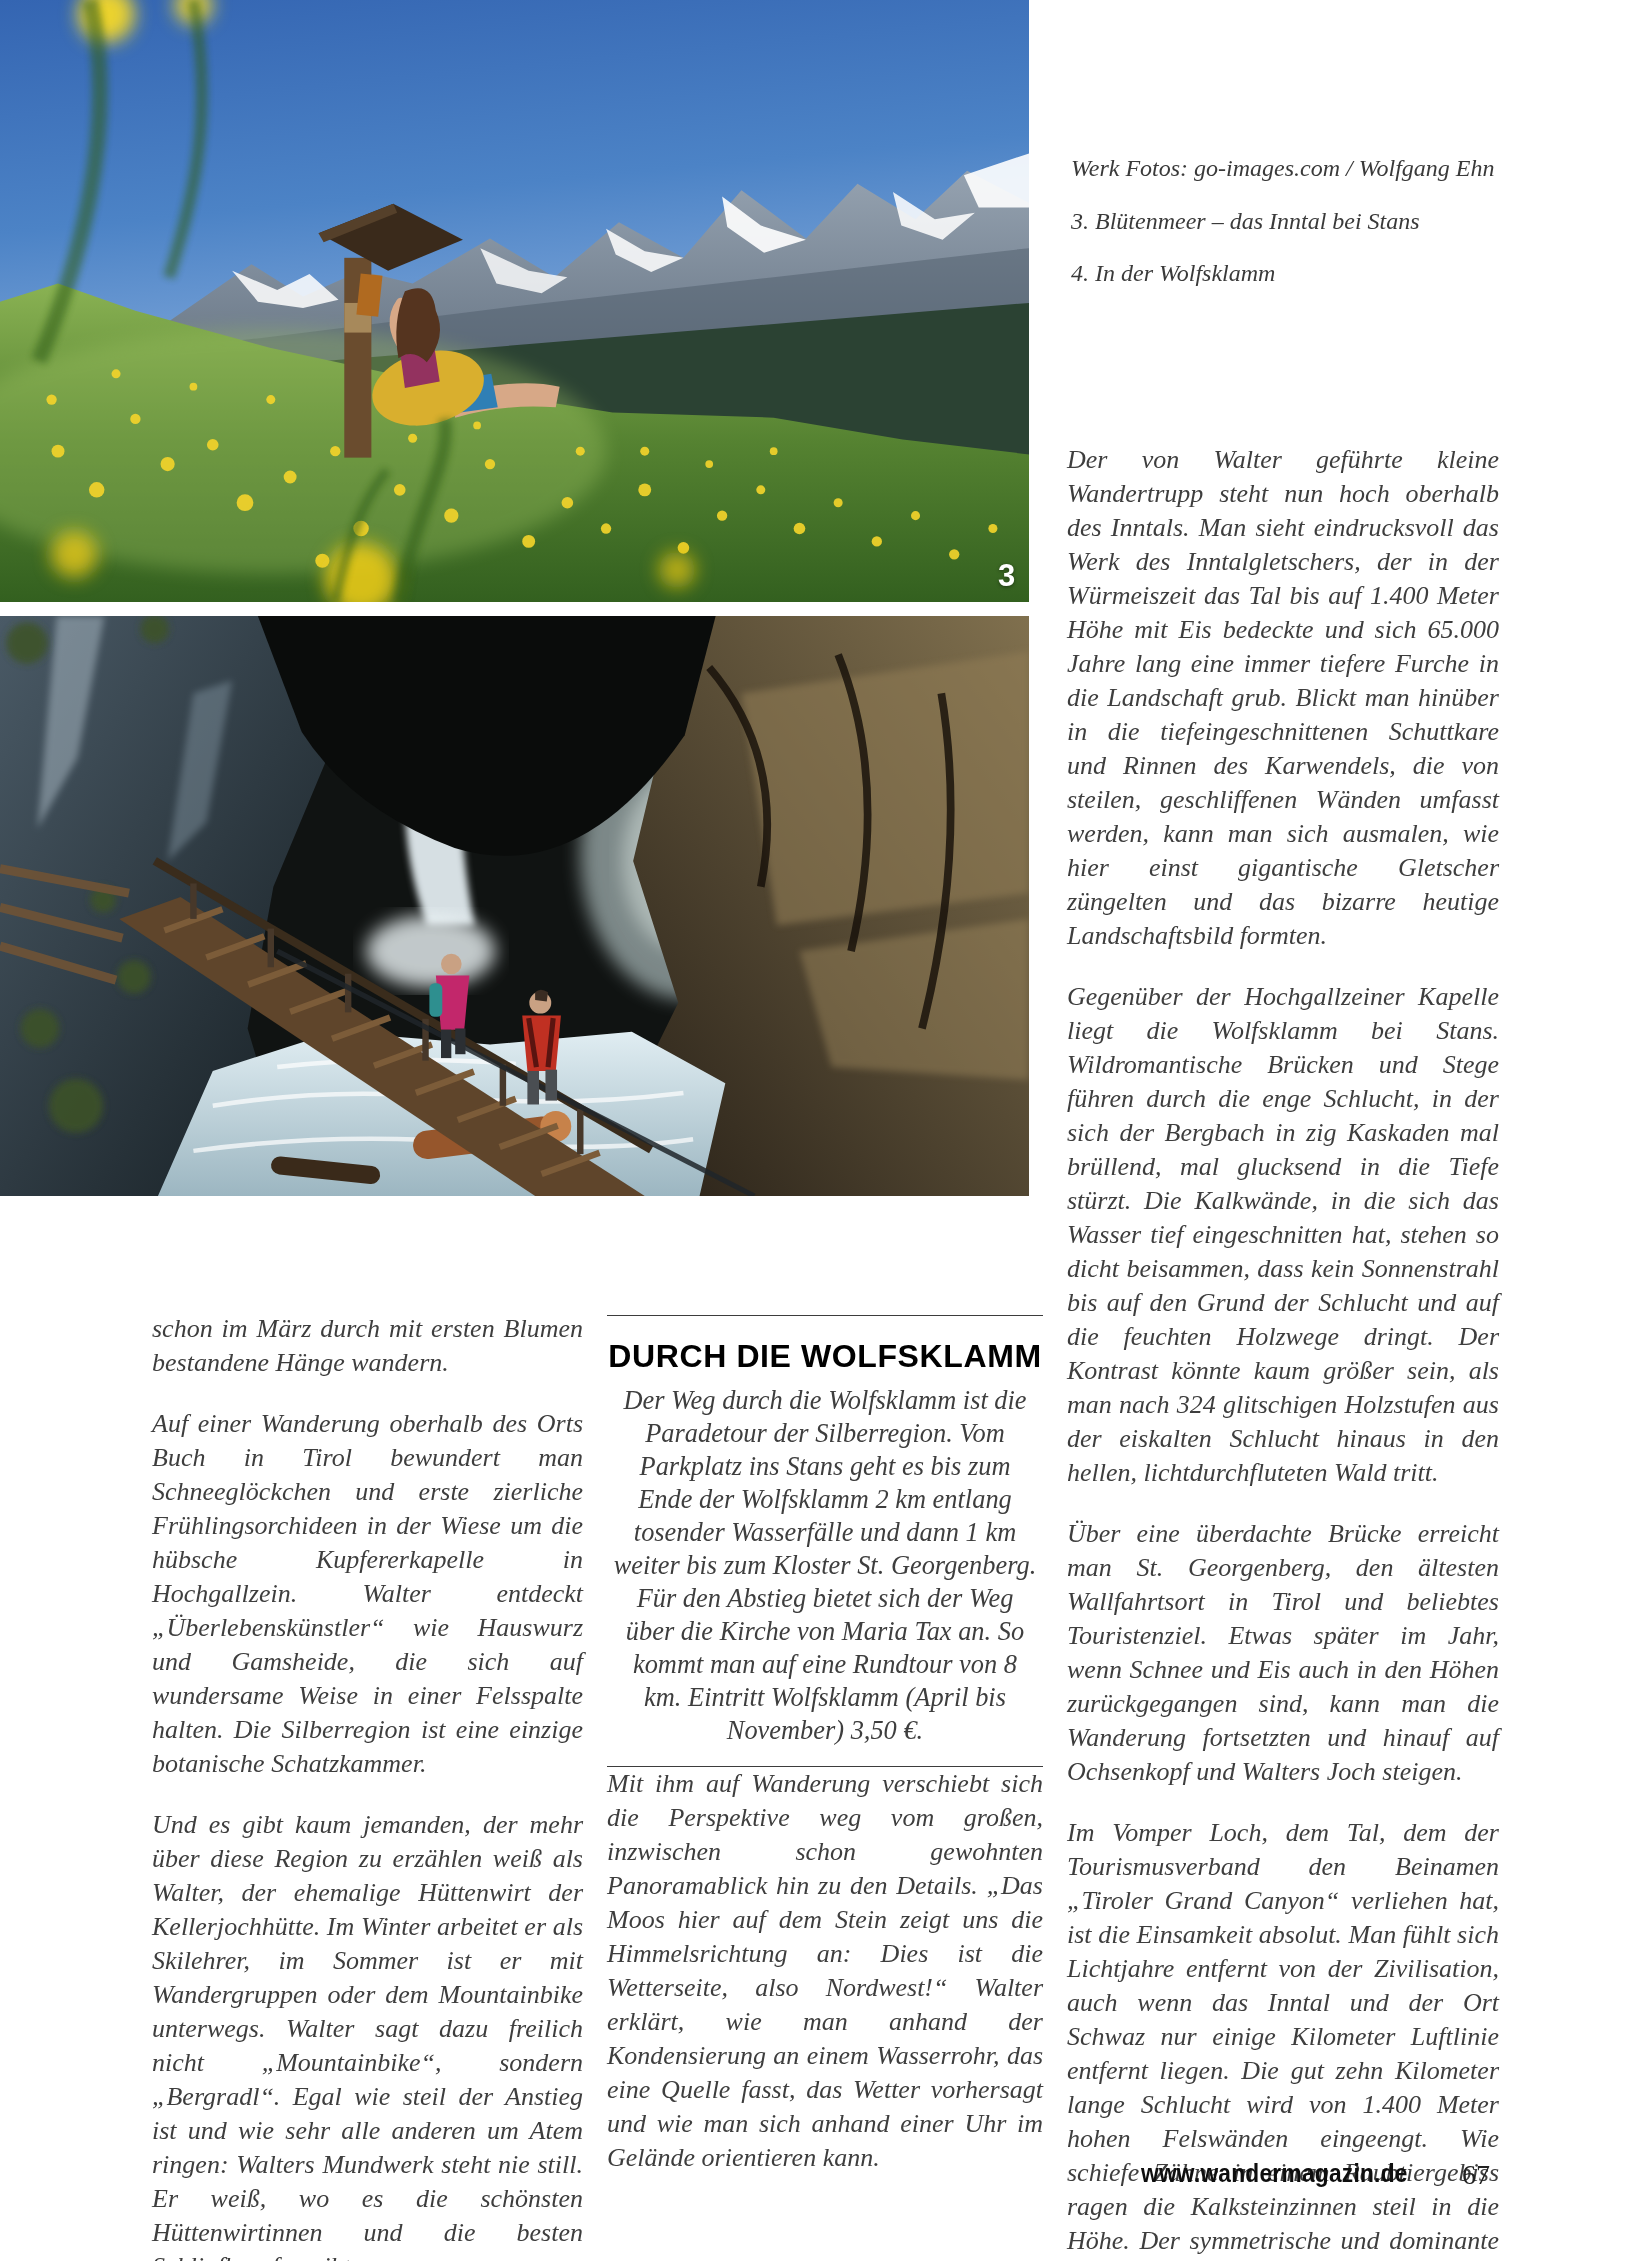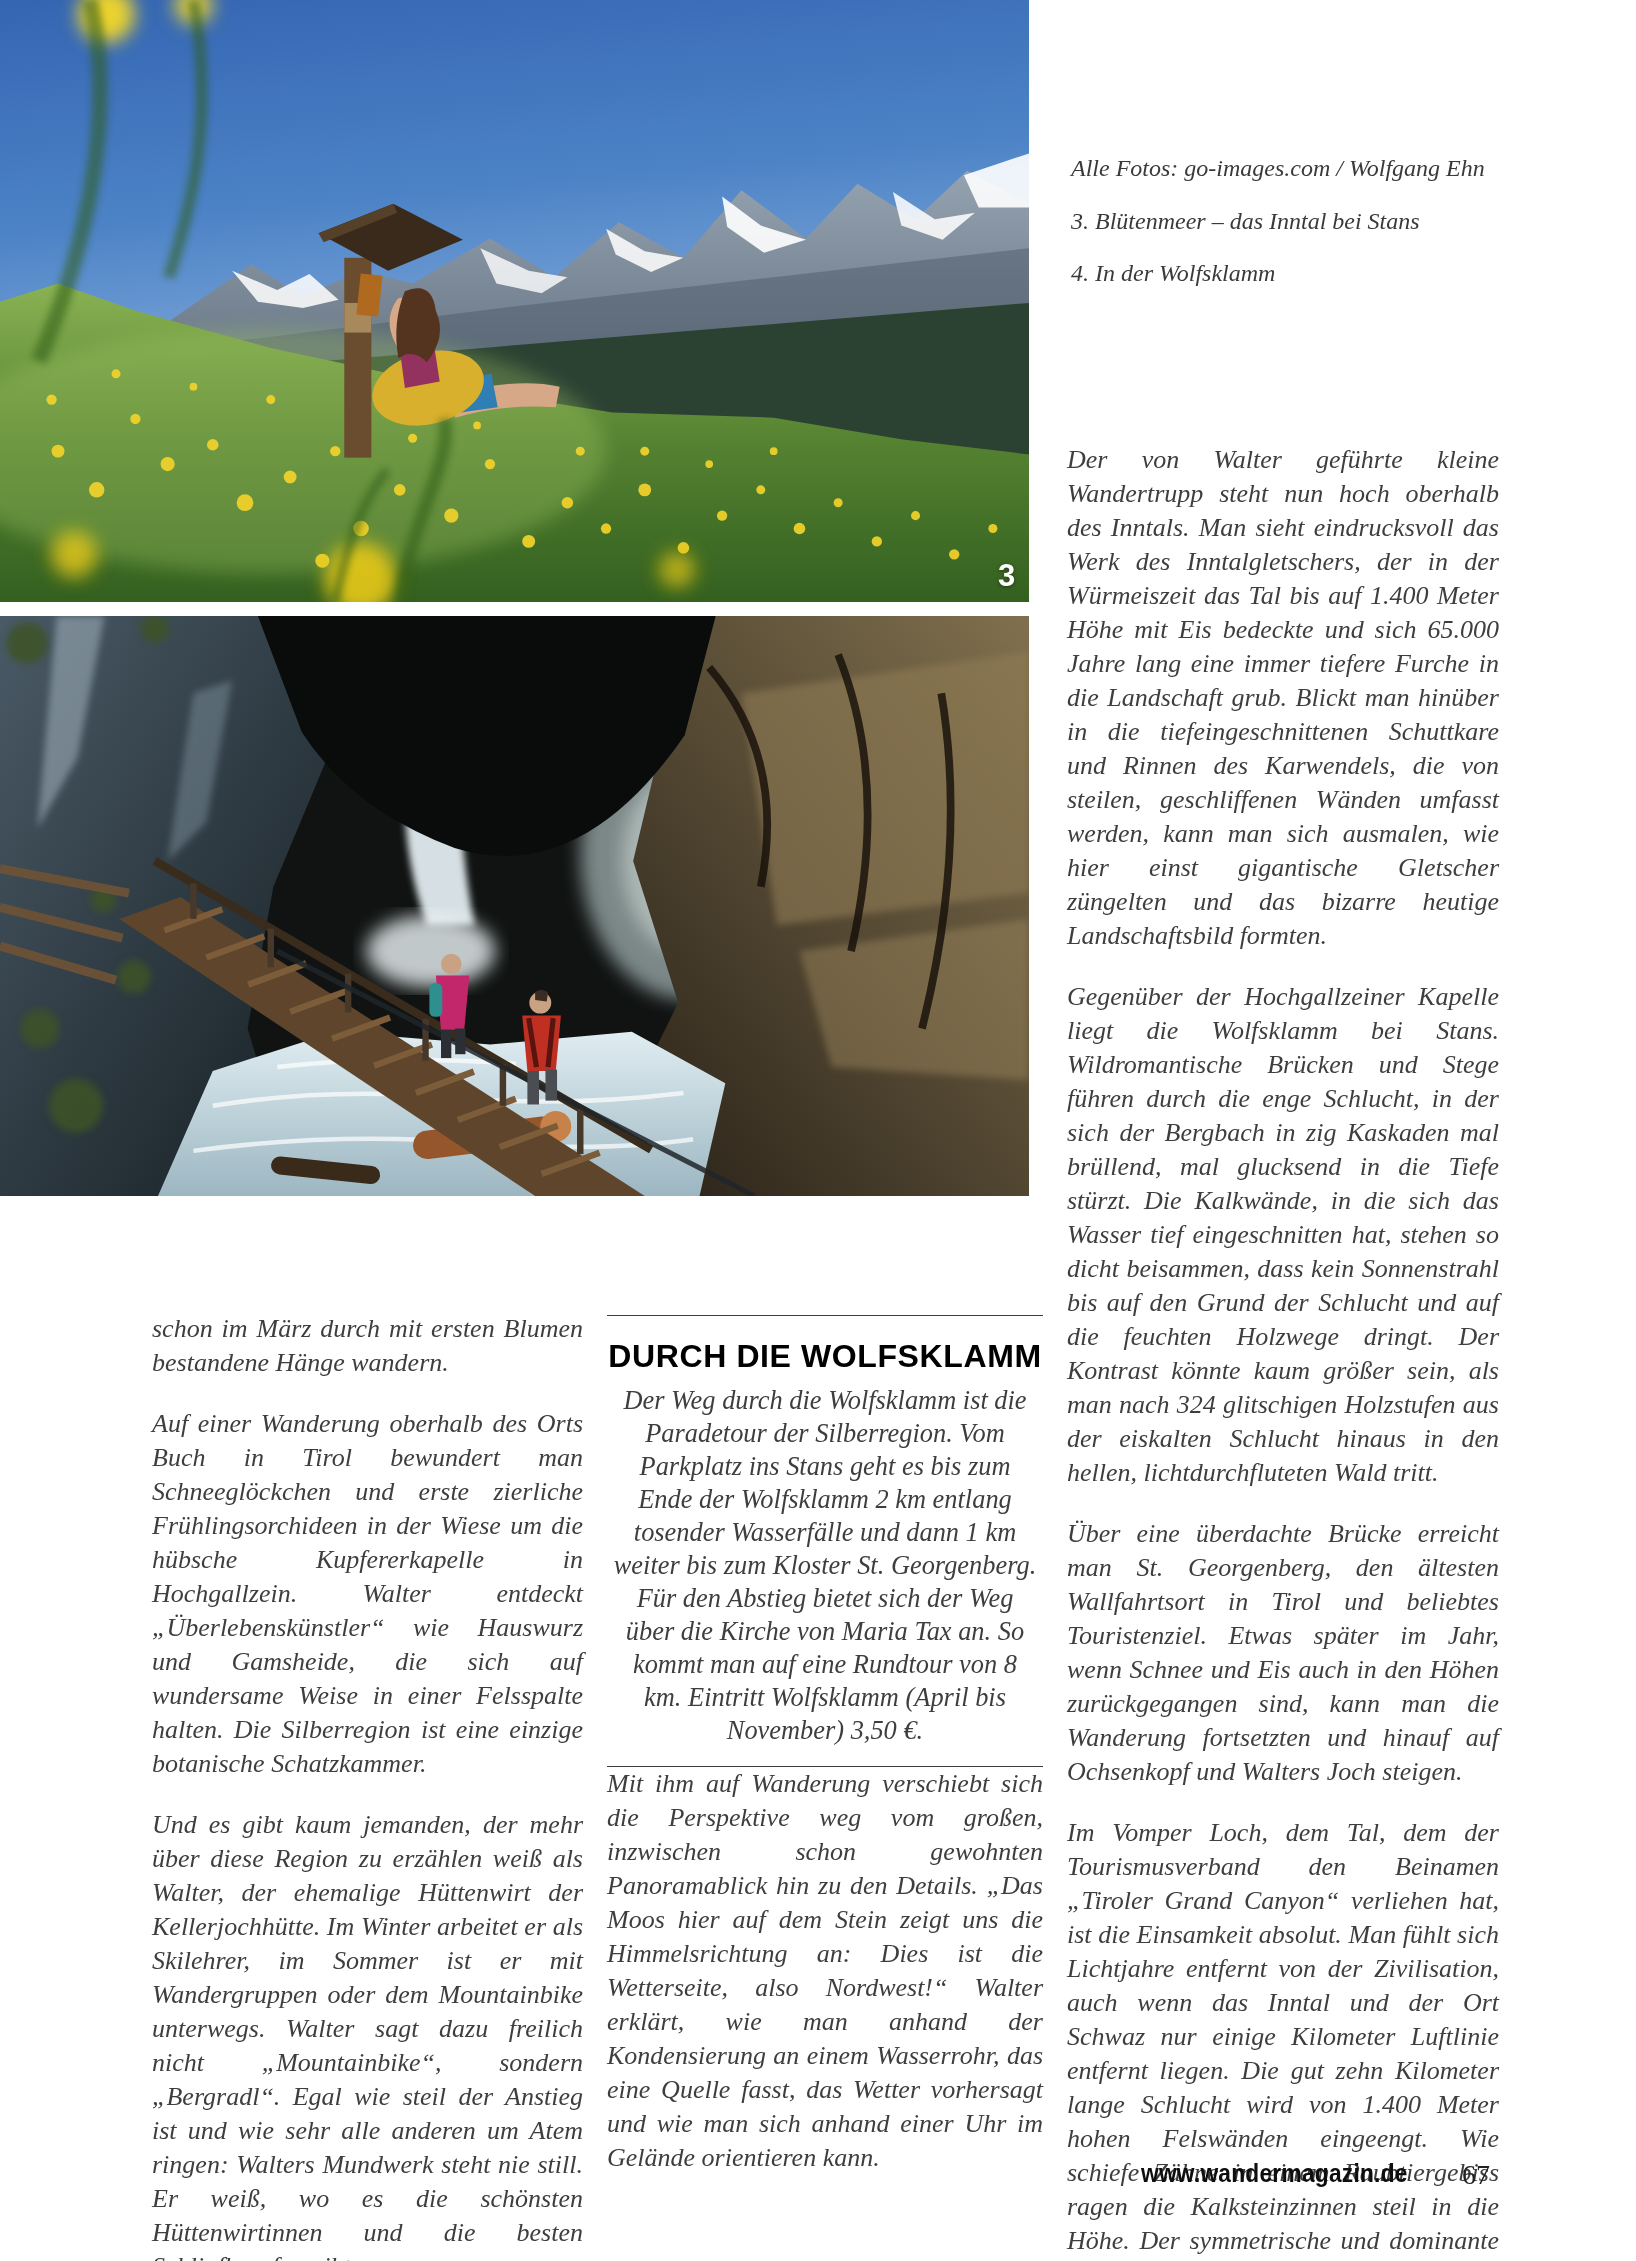--- a/index.html
+++ b/index.html
@@ -300,21 +300,21 @@
           <path d="M820,624 L832,700 M858,624 L850,700" stroke="#5a1410" stroke-width="8"></path>
           <rect x="818" y="706" width="18" height="52" fill="#4a4e52"></rect>
           <rect x="846" y="704" width="18" height="48" fill="#4a4e52"></rect>
         </g>
       </g>
     </svg>
 
   </div>
 
   <div id="caption-block">
-    <p>Alle Fotos: go-images.com / Wolfgang Ehn</p>
+    <p>Werk Fotos: go-images.com / Wolfgang Ehn</p>
     <p>3. Blütenmeer – das Inntal bei Stans</p>
     <p>4. In der Wolfsklamm</p>
   </div>
 
   <div class="col" id="col-right">
     <p>Der von Walter geführte kleine Wandertrupp steht nun hoch oberhalb des Inntals. Man sieht eindrucksvoll das Werk des Inntalgletschers, der in der Würmeiszeit das Tal bis auf 1.400 Meter Höhe mit Eis bedeckte und sich 65.000 Jahre lang eine immer tiefere Furche in die Landschaft grub. Blickt man hinüber in die tiefeingeschnittenen Schuttkare und Rinnen des Karwendels, die von steilen, geschliffenen Wänden umfasst werden, kann man sich ausmalen, wie hier einst gigantische Gletscher züngelten und das bizarre heutige Landschaftsbild formten.</p>
     <p>Gegenüber der Hochgallzeiner Kapelle liegt die Wolfsklamm bei Stans. Wildromantische Brücken und Stege führen durch die enge Schlucht, in der sich der Bergbach in zig Kaskaden mal brüllend, mal glucksend in die Tiefe stürzt. Die Kalkwände, in die sich das Wasser tief eingeschnitten hat, stehen so dicht beisammen, dass kein Sonnenstrahl bis auf den Grund der Schlucht und auf die feuchten Holzwege dringt. Der Kontrast könnte kaum größer sein, als man nach 324 glitschigen Holzstufen aus der eiskalten Schlucht hinaus in den hellen, lichtdurchfluteten Wald tritt.</p>
     <p>Über eine überdachte Brücke erreicht man St. Georgenberg, den ältesten Wallfahrtsort in Tirol und beliebtes Touristenziel. Etwas später im Jahr, wenn Schnee und Eis auch in den Höhen zurückgegangen sind, kann man die Wanderung fortsetzten und hinauf auf Ochsenkopf und Walters Joch steigen.</p>
     <p>Im Vomper Loch, dem Tal, dem der Tourismusverband den Beinamen „Tiroler Grand Canyon“ verliehen hat, ist die Einsamkeit absolut. Man fühlt sich Lichtjahre entfernt von der Zivilisation, auch wenn das Inntal und der Ort Schwaz nur einige Kilometer Luftlinie entfernt liegen. Die gut zehn Kilometer lange Schlucht wird von 1.400 Meter hohen Felswänden eingeengt. Wie schiefe Zähne in einem Raubtiergebiss ragen die Kalksteinzinnen steil in die Höhe. Der symmetrische und dominante „Eckzahn“, die Lamsenspitze, nördlich des Vomper Lochs, zählt mit 2.508 Metern zwar nicht zu den</p>
   </div>

